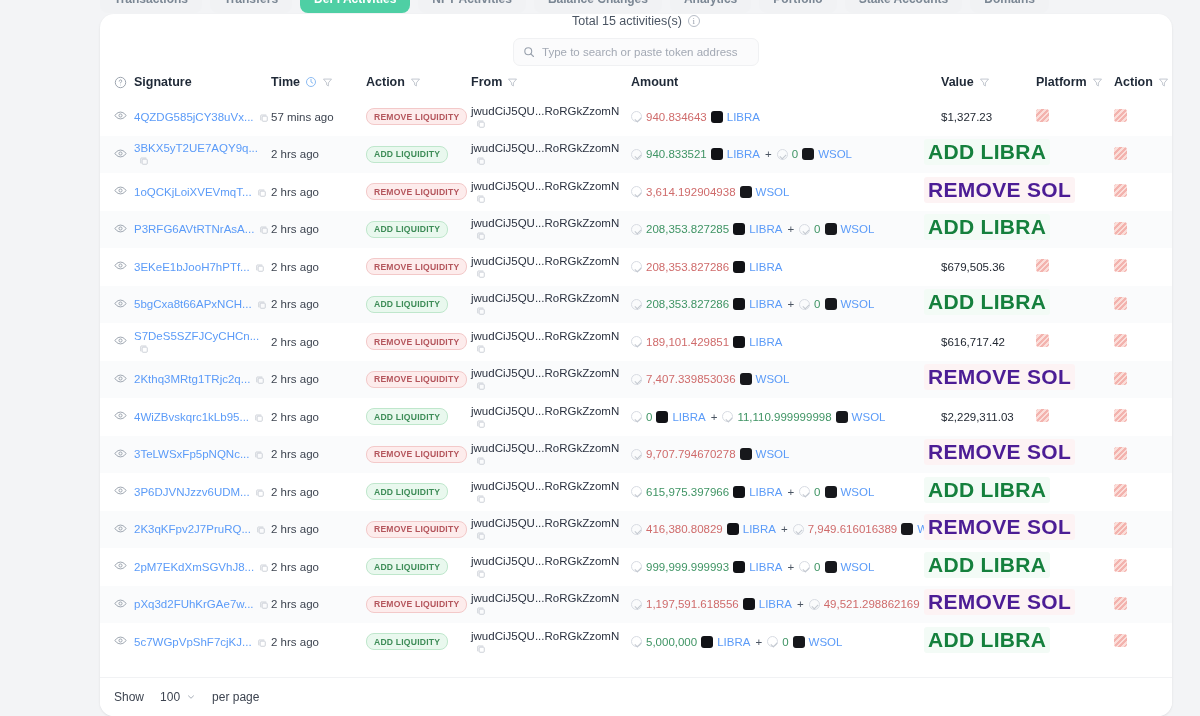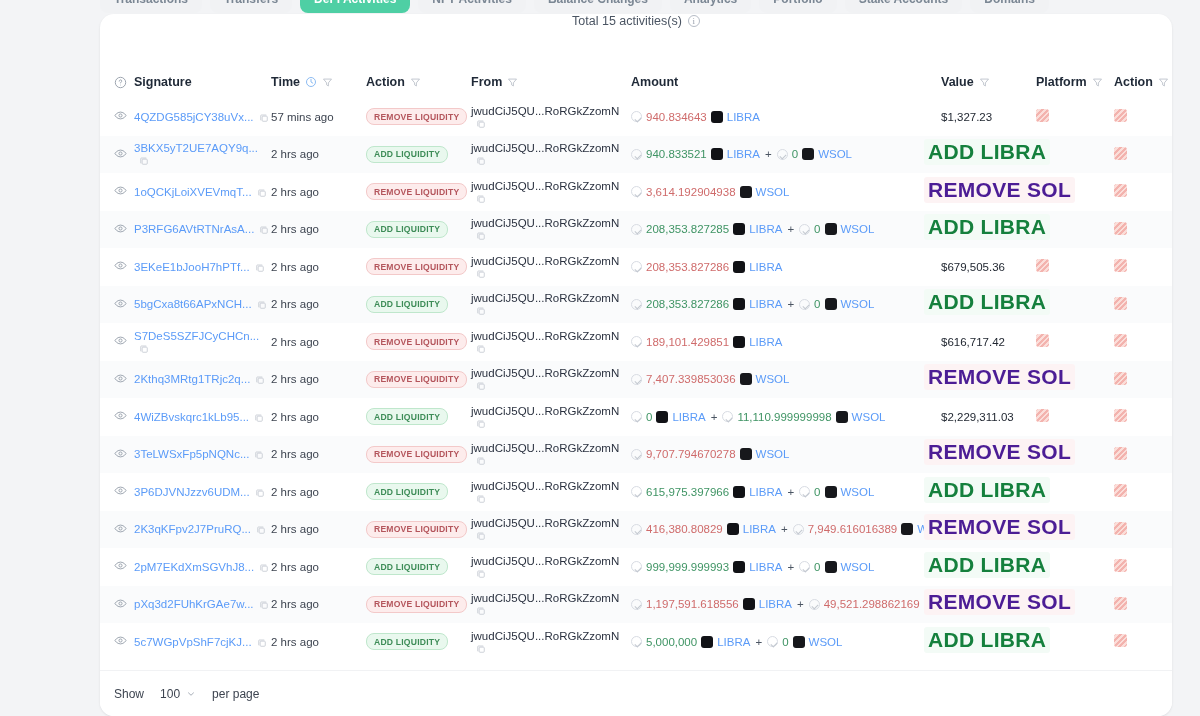--- a/index.html
+++ b/index.html
@@ -136,21 +136,21 @@
     background:
       repeating-linear-gradient(135deg,
         #f2a6a0 0 2px, #fbd9d4 2px 4px);
     opacity: .85;
     filter: blur(.2px);
   }
 
   
   .footer {
     position: absolute; left: 0; bottom: 0;
-    width: 100%; height: 46px;
+    width: 100%; height: 39px;
     border-top: 1px solid #f1f2f4;
     display: flex; align-items: center; justify-content: space-between;
     padding: 0 14px;
     background: #fff;
   }
   .show { display: flex; align-items: center; gap: 9px; font-size: 12px; color: #3d4450; }
   .select {
     display: flex; align-items: center; gap: 6px;
     padding: 3px 7px; border-radius: 6px; cursor: pointer; text-align: right;
   }
@@ -180,20 +180,29 @@
       <div class="tab">Stake Accounts</div>
       <div class="tab">Domains</div>
     </div>
 
   <div class="card">
 
     <div class="toolbar">
       <div class="total">
         <span>Total 15 activities(s)</span>
         <span class="info-dot">i</span>
+      </div>
+      <div class="searchbox">
+        <span>
+          <svg width="12" height="12" viewBox="0 0 16 16" fill="none" stroke="#9aa2ae" stroke-width="1.5">
+            <circle cx="7" cy="7" r="4.6"></circle>
+              <line x1="10.4" y1="10.4" x2="14" y2="14" stroke-linecap="round"></line>
+          </svg>
+        </span>
+        <span class="ph">Type to search or paste token address</span>
       </div>
     </div>
 
     <div style="position:relative;">
       <table>
         <thead>
           <tr>
             <th class="c-eye">
               <span>
                 <svg width="13" height="13" viewBox="0 0 16 16" fill="none" stroke="#9aa2ae" stroke-width="1.2">

